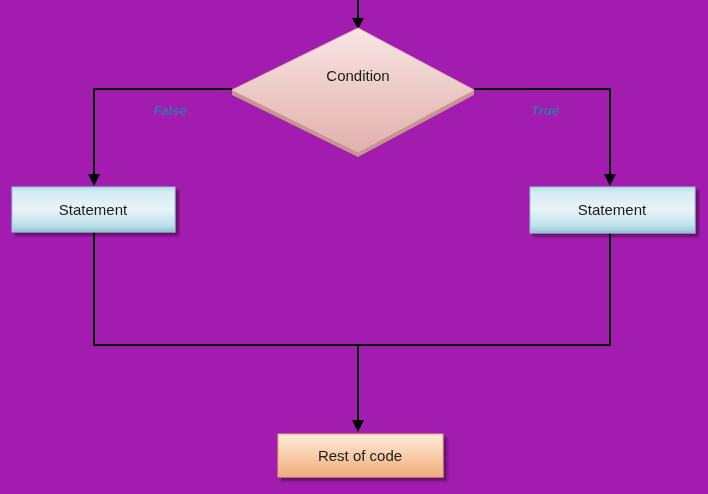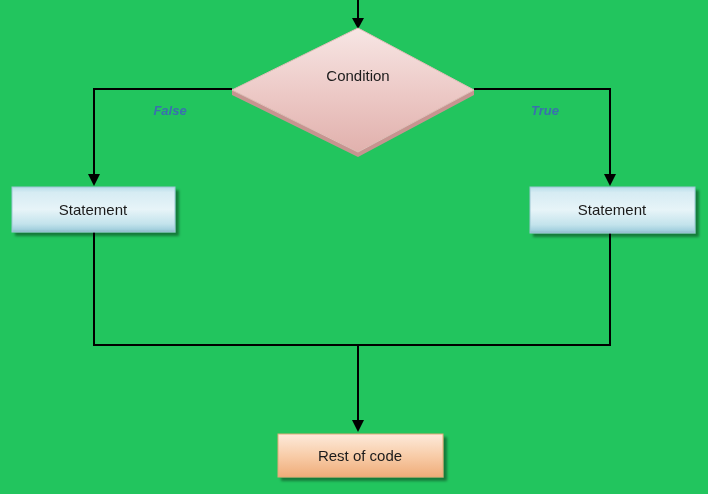--- a/index.html
+++ b/index.html
@@ -1,20 +1,20 @@
 <!DOCTYPE html>
 <html><head>
 <meta charset="utf-8">
 <style>
   html, body { margin: 0; padding: 0; background: #ffffff; }
   .stage {
     position: relative;
     width: 708px;
     height: 494px;
-    background: #22c55e;
+    background: #a21caf;
     overflow: hidden;
   }
   svg { display: block; }
   .node-label {
     font-family: "Liberation Sans", sans-serif;
     font-size: 15px;
     fill: #1b1b1b;
     text-anchor: middle;
   }
   .branch-label {

